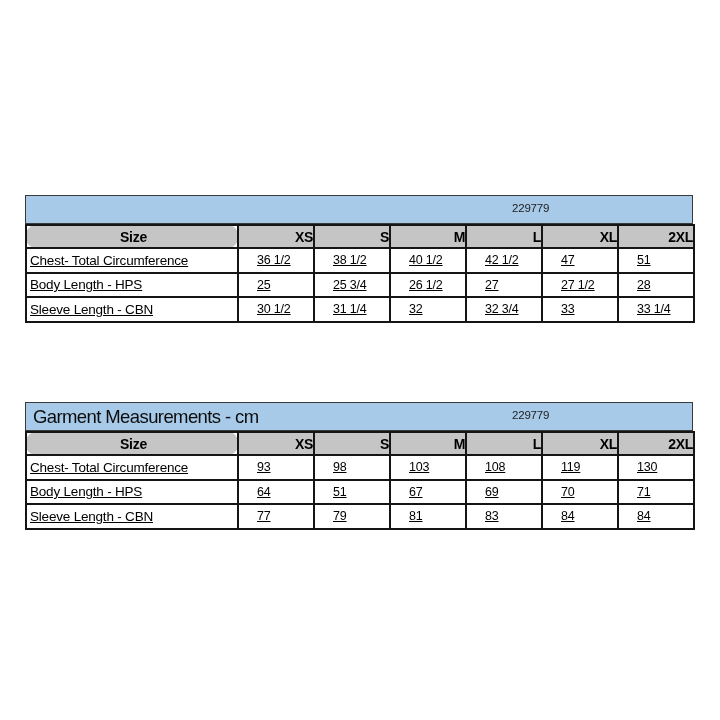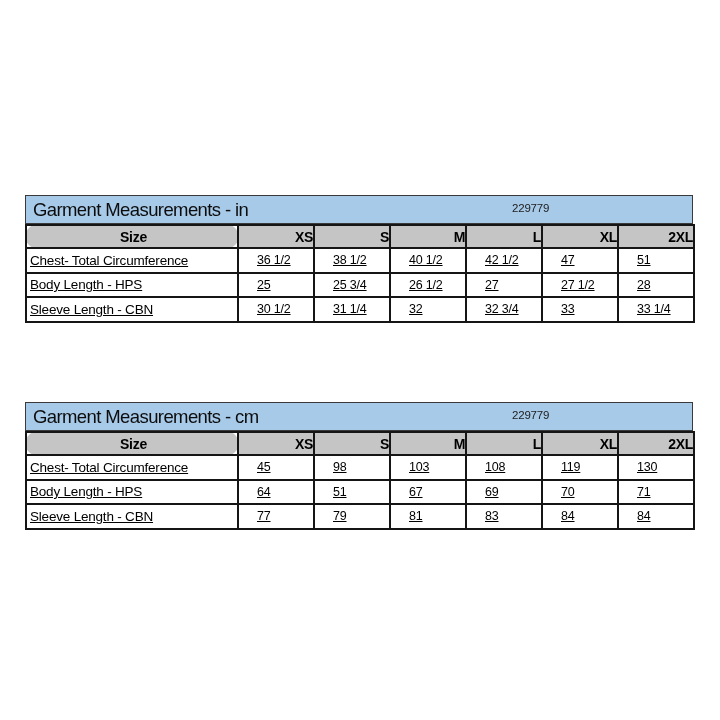--- a/index.html
+++ b/index.html
@@ -88,21 +88,20 @@
     padding-left: 3px;
   }
 </style>
 </head>
 <body>
 
 <div class="canvas">
 
   <div class="spec-table" id="table-in">
     <div class="title-bar">
-      <span class="title-text">Garment Measurements - in</span>
       <span class="code-text">229779</span>
     </div>
     <table class="grid">
       <colgroup>
         <col class="col-label">
           <col class="col-size">
           <col class="col-size">
           <col class="col-size">
           <col class="col-size">
           <col class="col-size">
@@ -169,21 +168,21 @@
           <th class="lbl">Size</th>
           <th>XS</th>
           <th>S</th>
           <th>M</th>
           <th>L</th>
           <th>XL</th>
           <th>2XL</th>
         </tr>
         <tr>
           <td class="lbl">Chest- Total Circumference</td>
-          <td>45</td>
+          <td>93</td>
           <td>98</td>
           <td>103</td>
           <td>108</td>
           <td>119</td>
           <td>130</td>
         </tr>
         <tr>
           <td class="lbl">Body Length - HPS</td>
           <td>64</td>
           <td>51</td>

